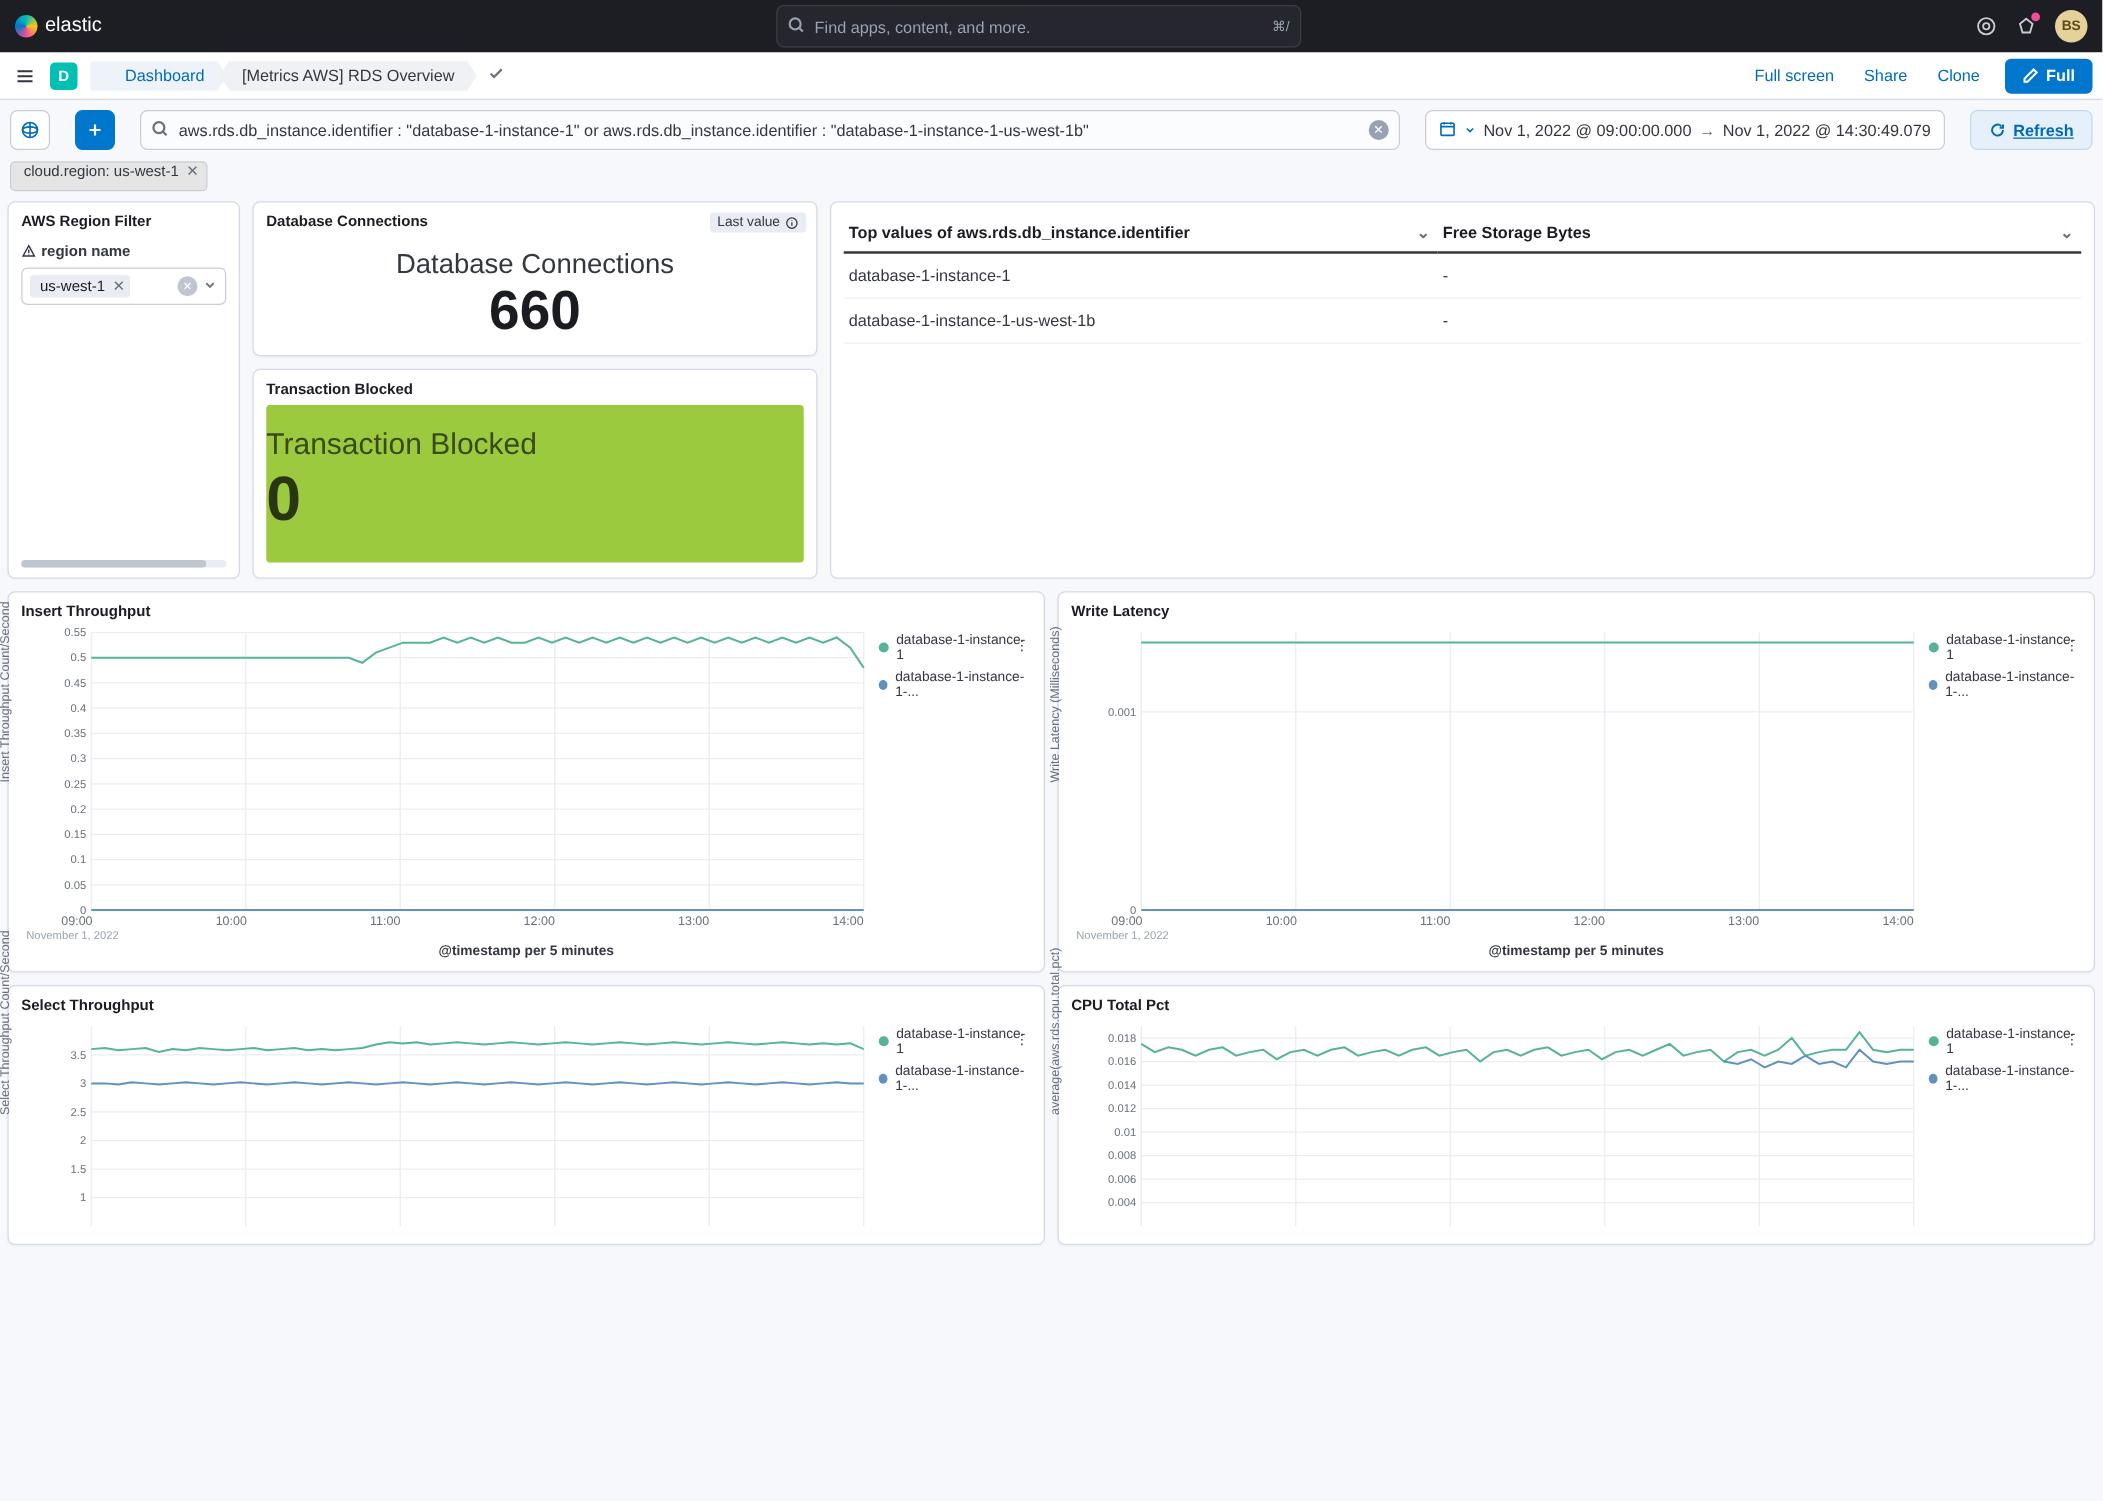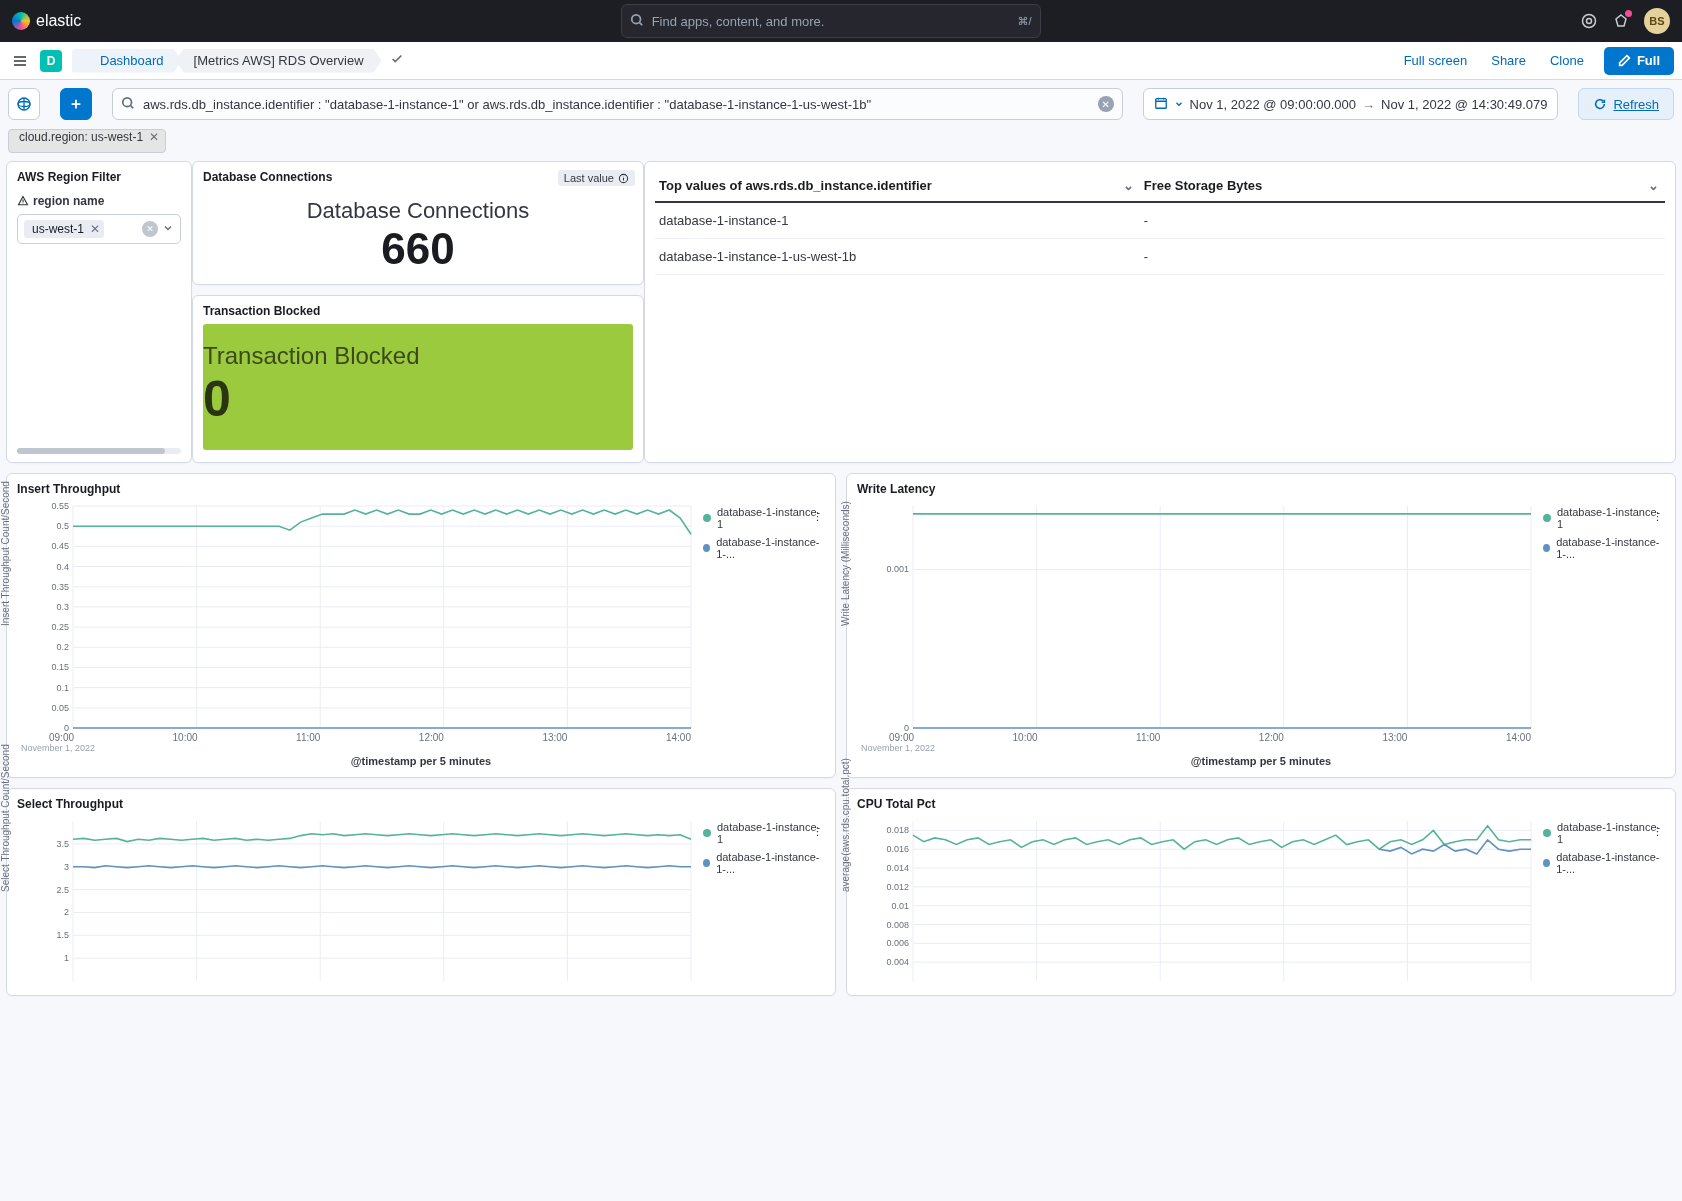--- a/index.html
+++ b/index.html
@@ -32,33 +32,33 @@
 
 .querybar { padding:8px 8px; display:flex; align-items:center; gap:20px; }
 .q-icon-box { width:32px; height:32px; border:1px solid #c9cdd6; border-radius:6px; background:#fff; display:flex; align-items:center; justify-content:center; color:#006bb8; cursor:pointer; }
 .q-icon-box.plus { background:#07c; color:#fff; border-color:#07c; }
 .q-input-wrap { flex:1; height:32px; border:1px solid #c9cdd6; border-radius:6px; background:#fbfcfd; display:flex; align-items:center; padding:0 8px; color:#343741; font-size:13px; position:relative; }
 .q-input-wrap .sicon { color:#69707d; margin-right:8px; }
 .q-input-wrap .clear { position:absolute; right:8px; width:16px; height:16px; background:#98a2b3; border-radius:50%; color:#fff; display:flex; align-items:center; justify-content:center; font-size:10px; cursor:pointer; }
 .date-box { height:32px; border:1px solid #c9cdd6; border-radius:6px; background:#fff; display:flex; align-items:center; padding:0 10px; font-size:13px; color:#343741; gap:6px; }
 .date-box .cal { color:#006bb8; }
 .date-box .arr { color:#69707d; }
-.refresh-btn { height:32px; border:1px solid #c1d8f0; border-radius:6px; background:#e6f0fa; color:#006bb8; display:flex; align-items:center; padding:0 14px; gap:6px; font-size:13px; font-weight:400; cursor:pointer; text-decoration:underline; }
+.refresh-btn { height:32px; border:1px solid #c1d8f0; border-radius:6px; background:#e6f0fa; color:#006bb8; display:flex; align-items:center; padding:0 14px; gap:6px; font-size:13px; font-weight:700; cursor:pointer; text-decoration:underline; }
 
 
 .filterrow { padding:0 8px 8px; }
 .chip { display:inline-flex; align-items:flex-start; height:24px; padding:0 6px 0 10px; border:1px solid #c9cdd6; border-radius:4px; background:#e5e5e5; font-size:12px; color:#343741; gap:6px; }
 .chip .x { color:#69707d; cursor:pointer; }
 
 
 .dash { padding:0 6px 12px; display:grid; grid-template-columns: 1fr 1fr; gap:10px; }
 .panel { background:#fff; border:1px solid #d3dae6; border-radius:6px; padding:8px 10px 10px; box-shadow:0 1px 2px rgba(0,0,0,0.03); position:relative; }
 .panel .title { font-size:12px; font-weight:700; color:#1a1c21; margin-bottom:6px; }
 
-.row1 { display:grid; grid-template-columns: 186px 1fr; }
+.row1 { display:grid; grid-template-columns: 186px 1fr; gap:10px; }
 .region-panel { min-height:280px; }
 .region-panel .lbl { font-size:12px; color:#343741; display:flex; align-items:center; gap:4px; margin:10px 0 6px; font-weight:600; }
 .region-panel .combo { height:30px; border:1px solid #c9cdd6; border-radius:5px; display:flex; align-items:center; padding:0 6px; justify-content:space-between; }
 .region-panel .combo .pill { background:#e9edf3; border-radius:3px; padding:2px 4px 2px 8px; font-size:12px; display:flex; align-items:center; gap:6px; }
 .region-panel .scroll-hint { position:absolute; bottom:8px; left:10px; right:10px; height:6px; background:#e9edf3; border-radius:3px; }
 .region-panel .scroll-hint::before { content:''; position:absolute; left:0; width:90%; height:6px; background:#c0c6d0; border-radius:3px; }
 
 .stack2 { display:flex; flex-direction:column; gap:10px; }
 .metric-panel { text-align:center; }
 .metric-panel .badge-lv { position:absolute; top:8px; right:8px; background:#e9edf3; color:#343741; font-size:11px; padding:2px 6px; border-radius:3px; display:flex; align-items:center; gap:4px; }

